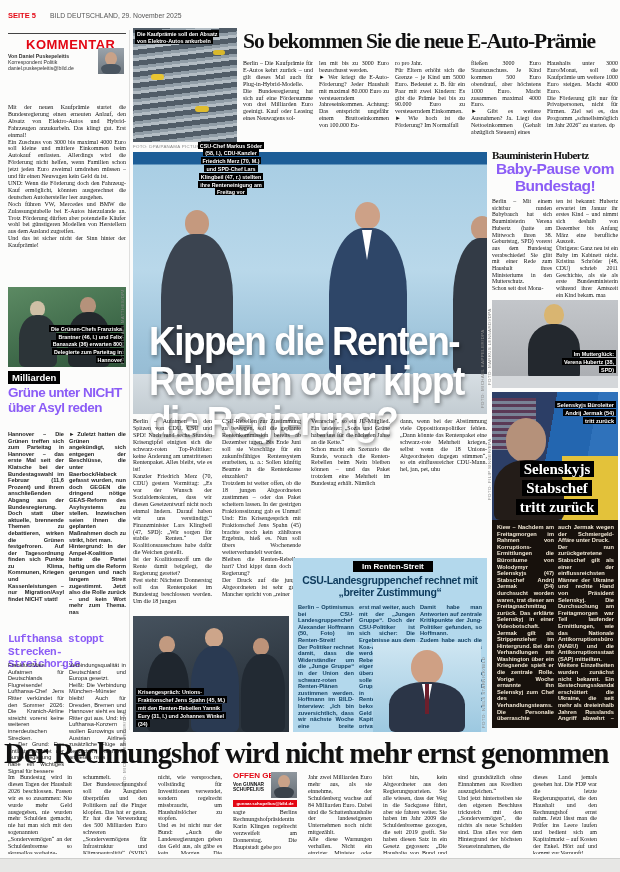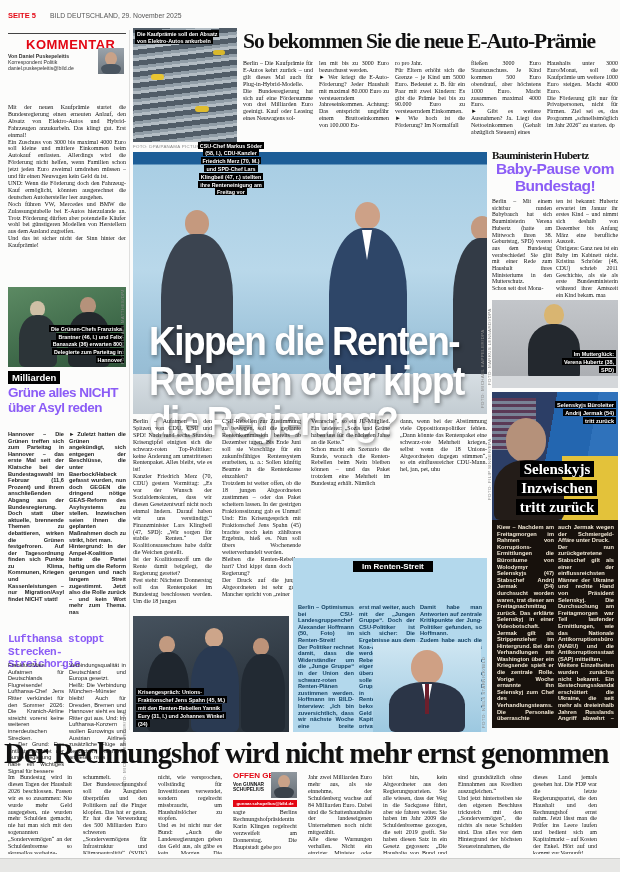--- a/index.html
+++ b/index.html
@@ -64,21 +64,21 @@
     <div class="torso" style="left:11px;top:28px;width:38px;height:52px;background:#2c3438;"></div>
     <div class="head" style="left:72px;top:10px;width:16px;height:17px;background:#b5927b;"></div>
     <div class="torso" style="left:60px;top:25px;width:42px;height:55px;background:#23292d;"></div>
     <div class="abs chipwrap" style="right:2px;bottom:3px;width:84px;text-align:right;font-size:5.3px;">
       <span class="chip">Die Grünen-Chefs Franziska Brantner (46, l.) und Felix Banaszak (36) erwarten 800 Delegierte zum Parteitag in Hannover</span>
     </div>
   </div>
   <div class="abs vcred" style="left:120px;top:290px;height:74px;">FOTO: MICHAEL MATTHES/DPA</div>
 
   <div class="abs kicker-black" style="left:8px;top:371px;font-size:9.5px;padding:1px 4px;">Milliarden</div>
-  <div class="abs h-sans red" style="left:8px;top:386px;width:120px;font-size:13.5px;line-height:14.5px;white-space:pre-line;">Grüne alles NICHT
+  <div class="abs h-sans red" style="left:8px;top:386px;width:120px;font-size:13.5px;line-height:14.5px;white-space:pre-line;">Grüne unter NICHT
 über Asyl reden</div>
   <div class="abs col san58" style="left:8px;top:431px;width:56px;height:196px;">Hannover – Die Grünen treffen sich zum Parteitag in Hannover – das erste Mal seit der Klatsche bei der Bundestagswahl im Februar (11,6 Prozent) und ihrem anschließenden Abgang aus der Bundesregierung. Doch statt über aktuelle, brennende Themen zu debattieren, wirken die Grünen festgefroren. Auf der Tagesordnung finden sich Punkte zu Klima, Kommunen, Kriegen und Kassenleistungen – nur Migration/Asyl findet NICHT statt!</div>
   <div class="abs col san58" style="left:69px;top:431px;width:57px;height:196px;">► Zuletzt hatten die Grünen angekündigt, sich entgegen der Beschlüsse, die unter Baerbock/Habeck gefasst wurden, nun doch GEGEN die dringend nötige GEAS-Reform des Asylsystems zu stellen. Inzwischen seien ihnen die geplanten Maßnahmen doch zu strikt, hört man.
 Hintergrund: In der Ampel-Koalition hatte die Partei heftig um die Reform gerungen und nach langem Streit zugestimmt. Jetzt also die Rolle zurück – und kein Wort mehr zum Thema.  nas</div>
 
   <div class="abs h-serif red" style="left:8px;top:633px;width:120px;font-size:11px;line-height:12.5px;white-space:pre-line;font-family:Liberation Mono, monospace;">Lufthansa stoppt
 Strecken-Streichorgie</div>
   <div class="abs col san58" style="left:8px;top:662px;width:56px;height:132px;font-weight:normal;">Frankfurt/Main – Aufatmen für Deutschlands Flugreisende! Lufthansa-Chef Jens Ritter verkündet für den Sommer 2026: Die Kranich-Airline streicht vorerst keine weiteren innerdeutschen Strecken.
 ► Der Grund: Das Entlastungspaket der Bundesregierung habe ein wichtiges Signal für bessere</div>
   <div class="abs col san58" style="left:69px;top:662px;width:57px;height:132px;font-weight:normal;">Verbindungsqualität in Deutschland und Europa gesetzt.
@@ -153,20 +153,21 @@
     <div class="torso" style="left:58px;top:30px;width:48px;height:86px;background:#2a3a52;"></div>
     <div class="head" style="left:120px;top:22px;width:16px;height:17px;background:#bd9379;"></div>
     <div class="torso" style="left:108px;top:38px;width:44px;height:78px;background:#222a33;"></div>
     <div class="abs chipwrap" style="left:3px;bottom:4px;width:96px;font-size:5.4px;text-align:left;">
       <span class="chip">Krisengespräch: Unions-Fraktionschef Jens Spahn (45, M.) mit den Renten-Rebellen Yannik Eury (31, l.) und Johannes Winkel (34)</span>
     </div>
   </div>
 
   <div class="abs" style="left:293px;top:558px;width:194px;height:174px;background:#b3d8ec;">
     <div class="abs kicker-black" style="left:60px;top:3px;font-size:8px;padding:1px 9px;">Im Renten-Streit</div>
+    <div class="abs h-sans navy" style="left:6px;top:17px;width:182px;font-size:10.5px;line-height:11.5px;text-align:center;letter-spacing:-.3px;">CSU-Landesgruppenchef rechnet mit „breiter Zustimmung“</div>
     <div class="abs col san58 navy" style="left:5px;top:46px;width:56px;height:124px;">Berlin – Optimismus bei CSU-Landesgruppenchef Alexander Hoffmann (50, Foto) im Renten-Streit!
 Der Politiker rechnet damit, dass die Widerständler um die „Junge Gruppe“ in der Union den schwarz-roten Renten-Plänen zustimmen werden. Hoffmann im BILD-Interview: „Ich bin zuversichtlich, dass wir nächste Woche eine breite Zustimmung bekommen.“
 Natürlich „gehen die Krisengespräche“</div>
     <div class="abs col san58 navy" style="left:66px;top:46px;width:56px;height:124px;">erst mal weiter, auch mit der „Jungen Gruppe“. Doch der CSU-Politiker ist sich sicher: Die Ergebnisse aus dem Koa-Ausschuss werden die Renten-Rebellen in den eigenen Reihen überzeugen. So solle die „Junge Gruppe“ einen Platz in der Rentenkommission bekommen und Geld vom Kapitalmarkt in die private Altersvorsorge fließen.</div>
     <div class="abs col san58 navy" style="left:127px;top:46px;width:62px;height:124px;">Damit habe man Antworten auf zentrale Kritikpunkte der Jung-Politiker gefunden, so Hoffmann.
 Zudem habe auch die SPD im Renten-Chaos Zugeständnisse machen müssen. Im Koalitions-Kompromiss seien „Themen dabei, die der SPD wehtun. Und da hat es sich die Partei auch nicht leichtgemacht“, so Hoffmann weiter.  uhu</div>
 
     <div class="abs ph" style="left:80px;top:84px;width:108px;height:90px;background:linear-gradient(180deg,#cfe6f2,#9cc8e0);">
       <div class="head" style="left:38px;top:8px;width:32px;height:34px;background:#cfa084;"></div>
       <div class="torso" style="left:16px;top:40px;width:76px;height:50px;background:#2b3547;"></div>
@@ -201,21 +202,21 @@
       <div class="head" style="left:14px;top:26px;width:40px;height:44px;background:#b5917a;"></div>
       <div class="torso" style="left:2px;top:68px;width:70px;height:60px;background:#231c18;"></div>
       <div class="abs chipwrap" style="right:2px;top:8px;width:62px;text-align:right;font-size:5.6px;">
         <span class="chip">Selenskyjs Büroleiter</span><br>
         <span class="chip">Andrij Jermak (54)</span><br>
         <span class="chip">tritt zurück</span>
       </div>
     </div>
     <div class="abs chipwrap" style="left:0;top:68px;width:130px;text-align:center;font-size:15px;font-weight:bold;font-family:'Liberation Serif',serif;line-height:1.25;">
       <span class="chip" style="font-family:'Liberation Serif',serif;padding:0 4px;">Selenskyjs</span><br>
-      <span class="chip" style="font-family:'Liberation Serif',serif;padding:0 4px;">Inzwischen</span><br>
+      <span class="chip" style="font-family:'Liberation Serif',serif;padding:0 4px;">Stabschef</span><br>
       <span class="chip" style="font-family:'Liberation Serif',serif;padding:0 4px;">tritt zurück</span>
     </div>
     <div class="abs col san58" style="left:5px;top:132px;width:57px;height:198px;color:#f1e7d4;">Kiew – Nachdem am Freitagmorgen im Rahmen von Korruptions-Ermittlungen die Büroräume von Wolodymyr Selenskyjs (47) Stabschef Andrij Jermak (54) durchsucht worden waren, trat dieser am Freitagnachmittag zurück. Das erklärte Selenskyj in einer Videobotschaft.
 Jermak gilt als Strippenzieher im Hintergrund. Bei den Verhandlungen mit Washington über ein Kriegsende spielt er die zentrale Rolle. Vorige Woche ernannte ihn Selenskyj zum Chef des Verhandlungsteams. Die Personalie überraschte Beobachter in Kiew – schließlich steht</div>
     <div class="abs col san58" style="left:66px;top:132px;width:56px;height:198px;color:#f1e7d4;">auch Jermak wegen der Schmiergeld-Affäre unter Druck.
 Der nun zurückgetretene Stabschef gilt als einer der einflussreichsten Männer der Ukraine und rechte Hand von Präsident Selenskyj. Die Durchsuchung am Freitagmorgen war Teil laufender Ermittlungen, wie das Nationale Antikorruptionsbüro (NABU) und die Antikorruptionsstaatsanwaltschaft (SAP) mitteilten.
 Weitere Einzelheiten wurden zunächst nicht bekannt. Ein Bestechungsskandal erschüttert die Ukraine, die seit mehr als dreieinhalb Jahren Russlands Angriff abwehrt – und reicht bis in die Staatsführung.  jop</div>
   </div>
   <div class="abs vcred" style="left:487px;top:400px;height:100px;">FOTO: FILIP SINGER/EPA</div>
 

